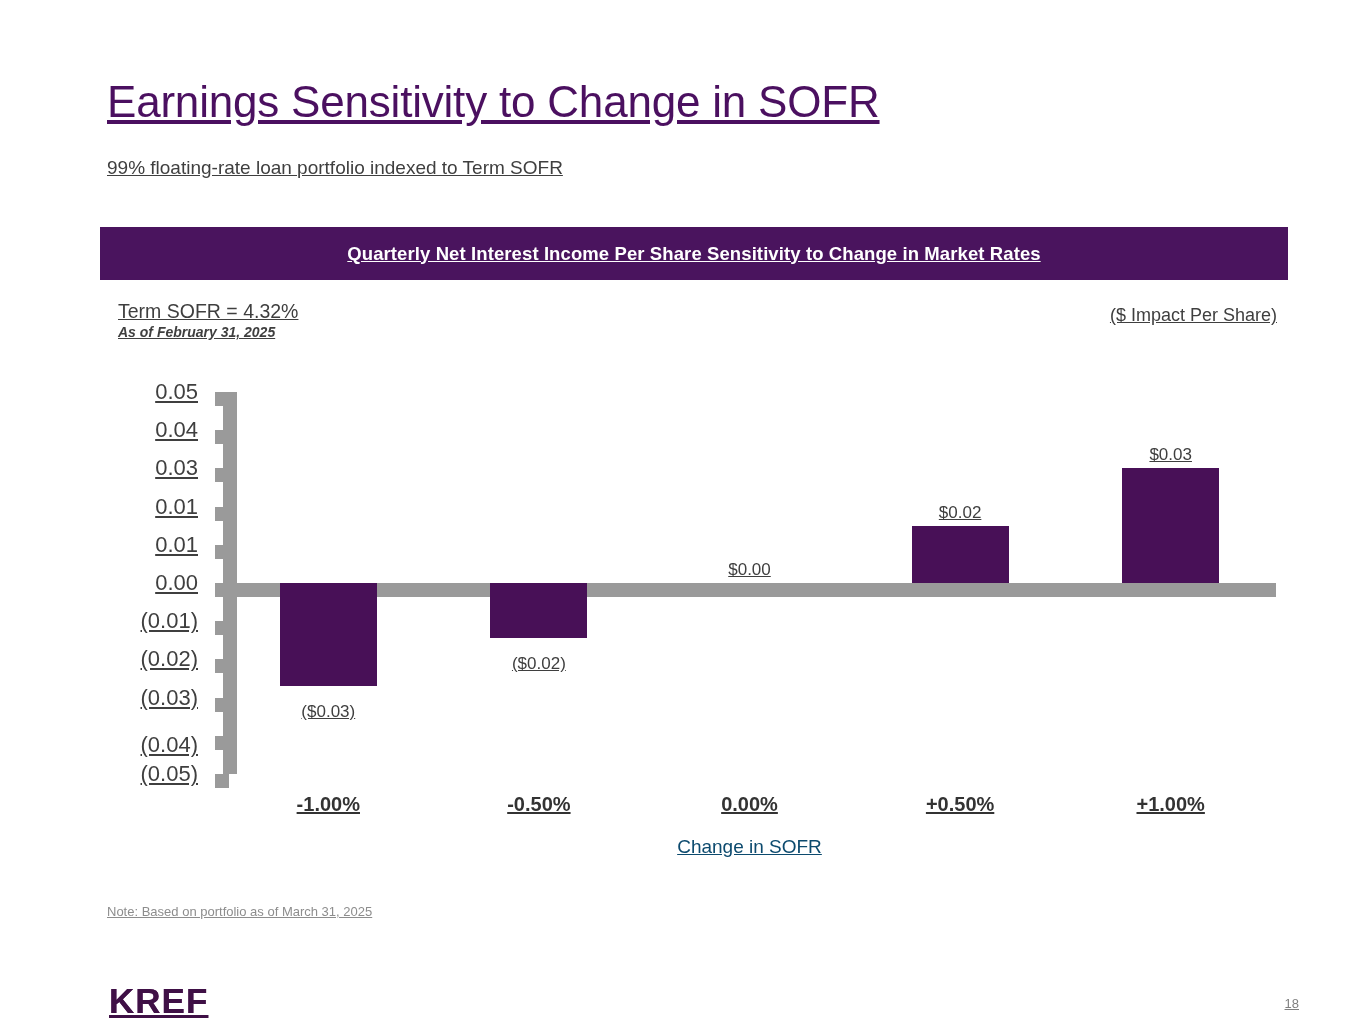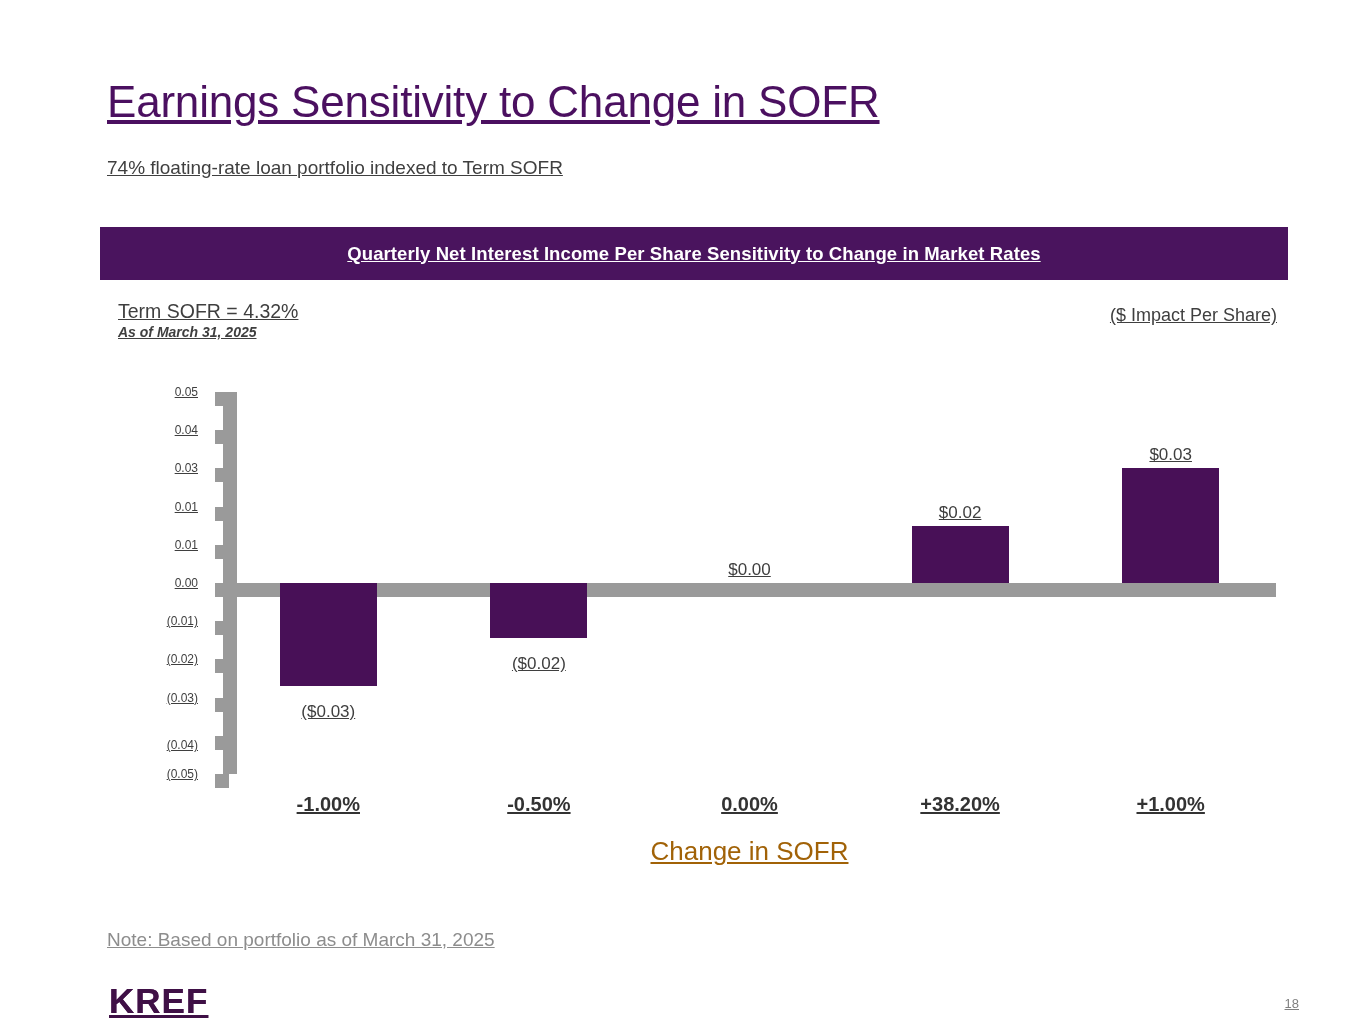--- a/index.html
+++ b/index.html
@@ -53,21 +53,21 @@
     width: 1053px; height: 382px;
   }
   #axis-line {
     position: absolute; left: 0; top: 0; width: 1px; height: 382px;
     background: #9a9a9a;
   }
   .ytick-mark {
     position: absolute; left: -8px; width: 8px; height: 1px; background: #9a9a9a;
   }
   .ytick-label {
-    position: absolute; right: 0; font-size: 12px; color: #3f3f3f;
+    position: absolute; right: 0; font-size: 22px; color: #3f3f3f;
     text-align: left; white-space: nowrap; transform: translateY(-50%);
   }
   #ytick-labels { position: absolute; left: -200px; top: 0; width: 182px; height: 382px; }
 
   #zero-line {
     position: absolute; left: 0; top: 191px; width: 1053px; height: 1.5px;
     background: #9a9a9a;
   }
 
   .bar {
@@ -78,53 +78,53 @@
     text-align: center; white-space: nowrap; transform: translateX(-50%);
   }
   .cat-label {
     position: absolute; font-size: 20px; font-weight: bold; color: #333333;
     text-align: center; white-space: nowrap; transform: translateX(-50%);
     top: 394px;
   }
 
   #x-axis-title {
     position: absolute; left: 0; top: 437px; width: 1053px;
-    text-align: center; font-size: 26px; color: #a16207;
+    text-align: center; font-size: 19px; color: #0c4a6e;
   }
 
   #footnote {
-    position: absolute; left: 86px; top: 908px;
-    font-size: 19px; color: #8d8d8d; white-space: nowrap;
+    position: absolute; left: 86px; top: 883px;
+    font-size: 13px; color: #8d8d8d; white-space: nowrap;
   }
   #logo {
     position: absolute; left: 88px; top: 960px;
     font-size: 35px; font-weight: bold; color: #3f1046;
     letter-spacing: 1px;
     background: linear-gradient(90deg, #3c1145 0%, #6b2170 55%, #331038 100%);
     -webkit-background-clip: text; background-clip: text;
   }
   #page-number {
     position: absolute; right: 73px; top: 975px;
     font-size: 13px; color: #808080;
   }
 </style>
 </head>
 <body>
 
 <div id="slide">
 
   <div id="page-title">Earnings Sensitivity to Change in SOFR</div>
-  <div id="subtitle">74% floating-rate loan portfolio indexed to Term SOFR</div>
+  <div id="subtitle">99% floating-rate loan portfolio indexed to Term SOFR</div>
 
   <div id="chart-header-bar">
     <span id="chart-header-title">Quarterly Net Interest Income Per Share Sensitivity to Change in Market Rates</span>
   </div>
 
   <div id="sofr-rate">Term SOFR = 4.32%</div>
-  <div id="sofr-asof">As of March 31, 2025</div>
+  <div id="sofr-asof">As of February 31, 2025</div>
   <div id="impact-label">($ Impact Per Share)</div>
 
   <div id="plot">
     <div id="axis-line"></div>
     <div id="ytick-labels">
         <div class="ytick-label" style="top: 0px;">0.05</div>
         <div class="ytick-label" style="top: 38.2px;">0.04</div>
         <div class="ytick-label" style="top: 76.4px;">0.03</div>
         <div class="ytick-label" style="top: 114.6px;">0.01</div>
         <div class="ytick-label" style="top: 152.8px;">0.01</div>
@@ -157,21 +157,21 @@
         <div class="bar-label" style="left: 526.5px; top: 161px;">$0.00</div>
         <div class="bar" style="left: 688.6px; width: 97px; top: 133.7px; height: 57.3px; background: rgb(72, 16, 87);"></div>
         <div class="bar-label" style="left: 737.1px; top: 103.7px;">$0.02</div>
         <div class="bar" style="left: 899.2px; width: 97px; top: 76.4px; height: 114.6px; background: rgb(72, 16, 87);"></div>
         <div class="bar-label" style="left: 947.7px; top: 46.4px;">$0.03</div>
       </div>
     <div id="cats-layer">
         <div class="cat-label" style="left: 105.3px;">-1.00%</div>
         <div class="cat-label" style="left: 315.9px;">-0.50%</div>
         <div class="cat-label" style="left: 526.5px;">0.00%</div>
-        <div class="cat-label" style="left: 737.1px;">+38.20%</div>
+        <div class="cat-label" style="left: 737.1px;">+0.50%</div>
         <div class="cat-label" style="left: 947.7px;">+1.00%</div>
       </div>
     <div id="x-axis-title">Change in SOFR</div>
   </div>
 
   <div id="footnote">Note: Based on portfolio as of March 31, 2025</div>
   <div id="logo">KREF</div>
   <div id="page-number">18</div>
 
 </div>

